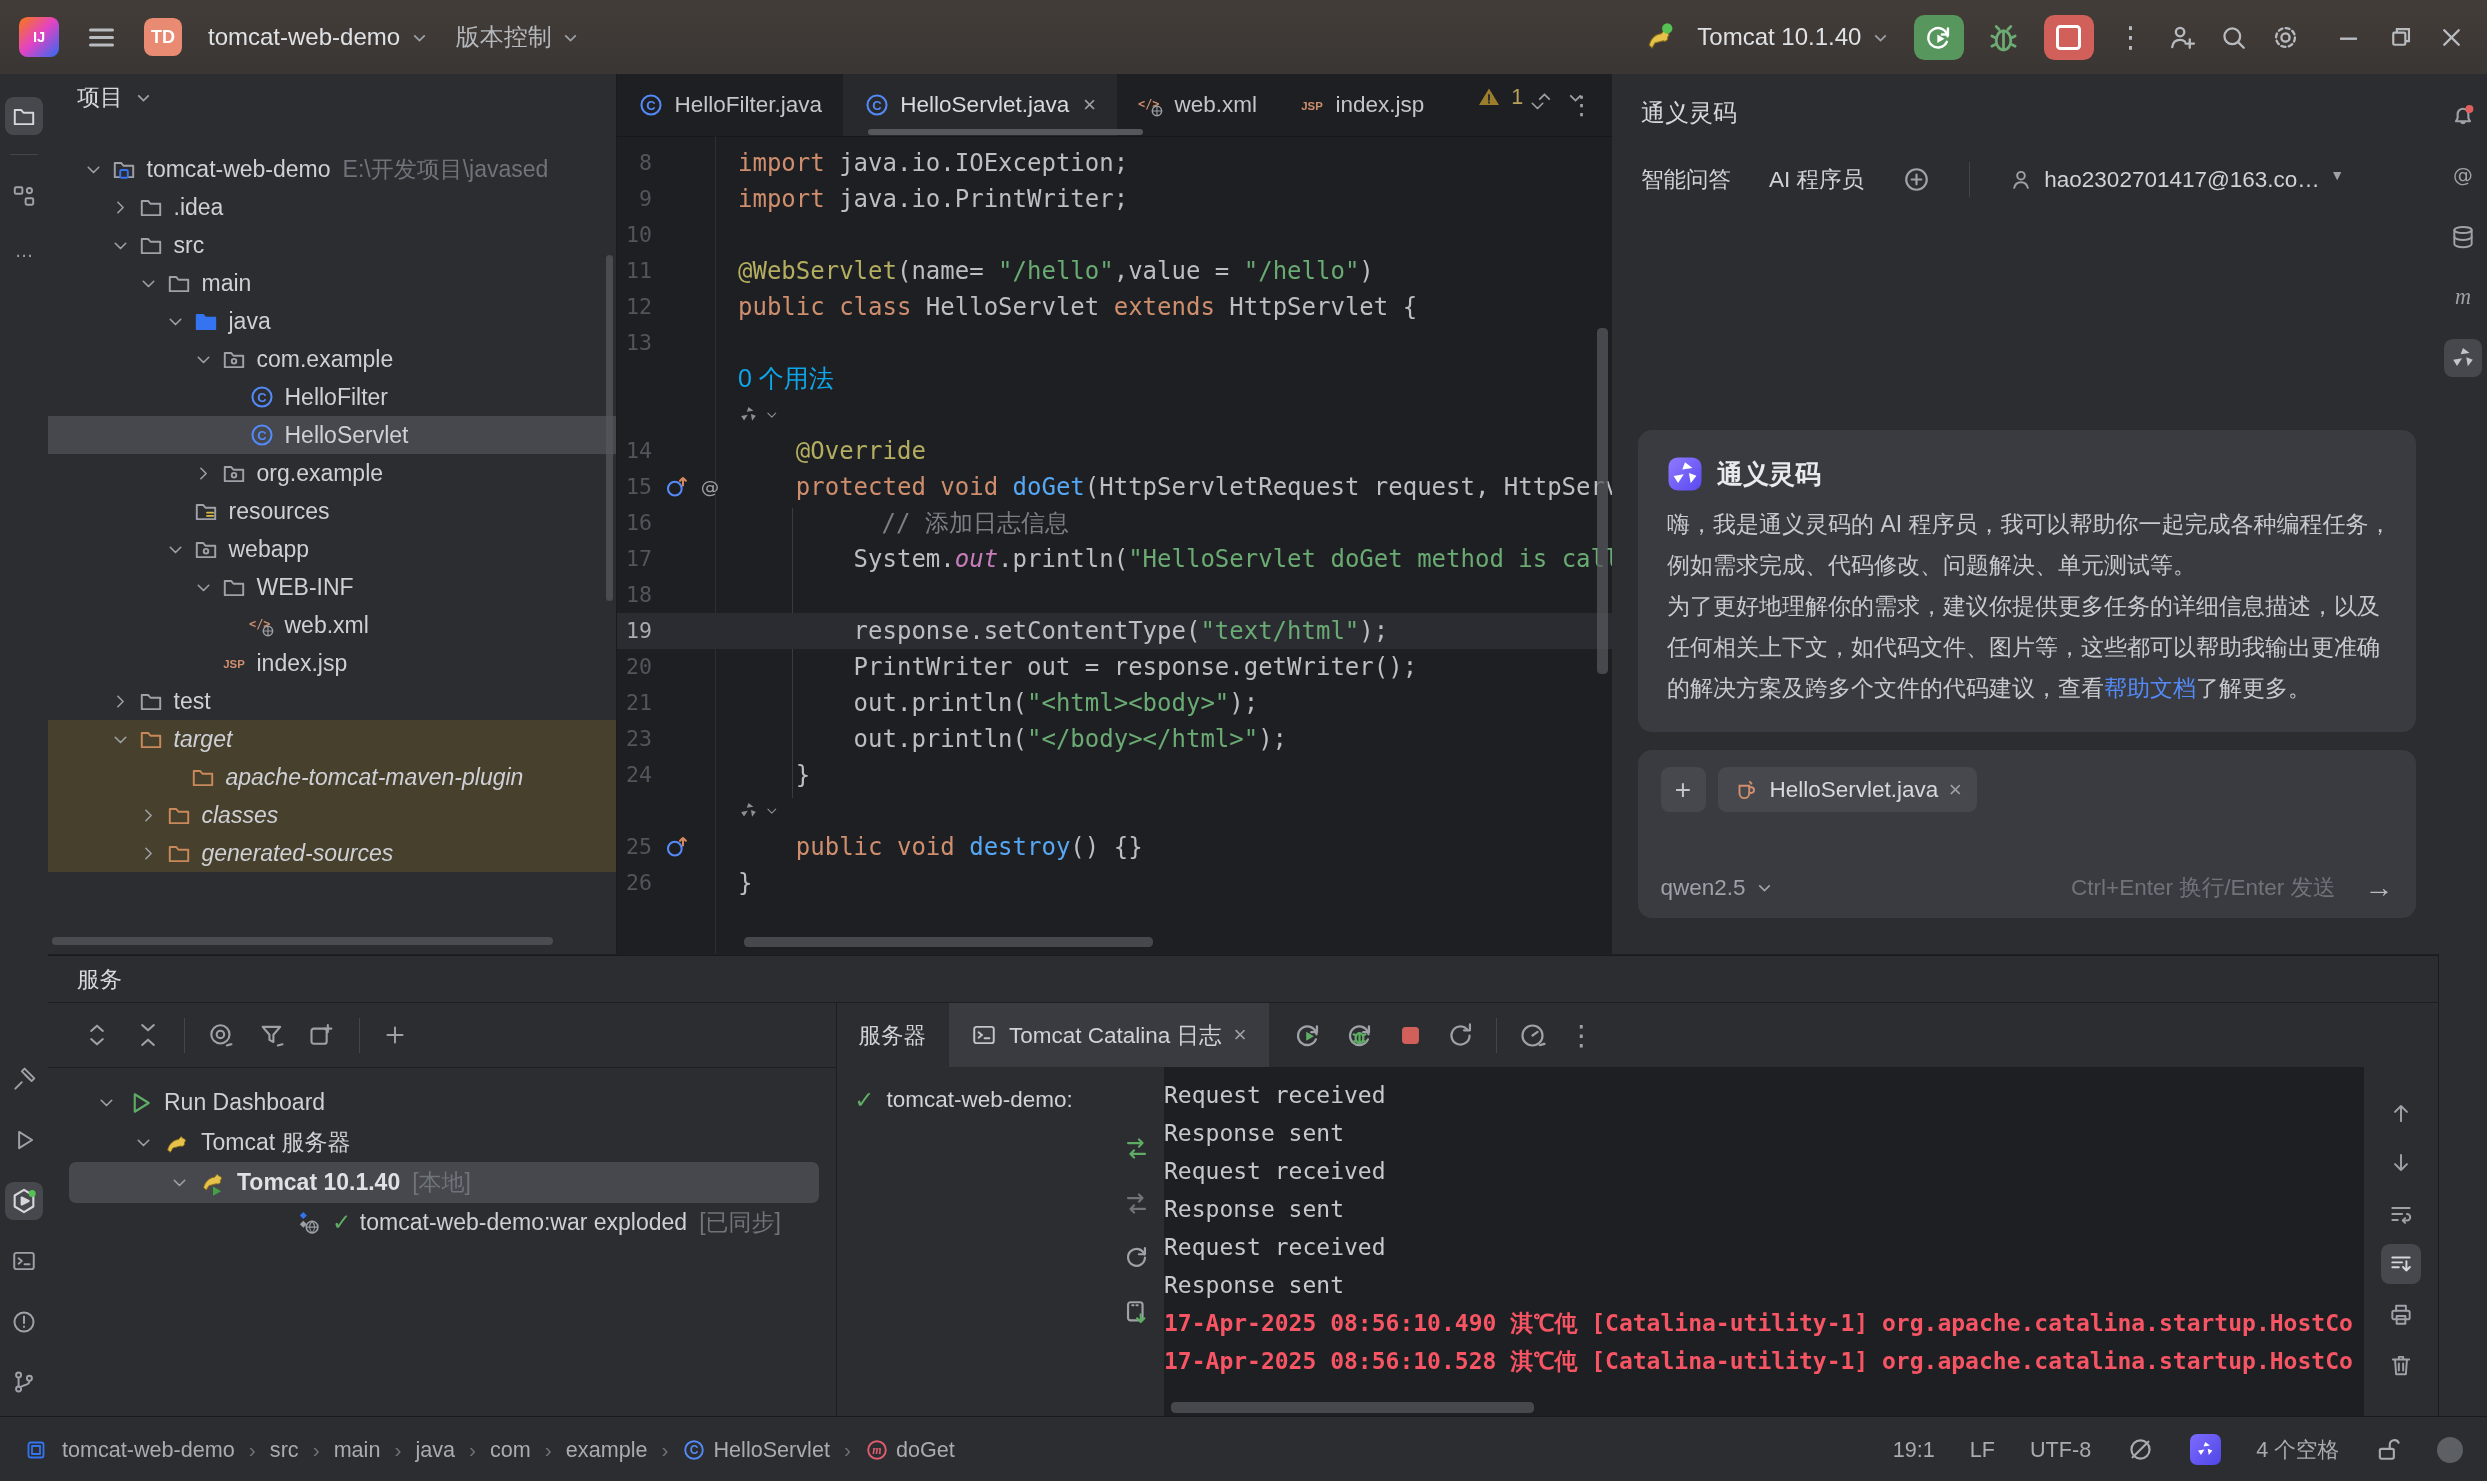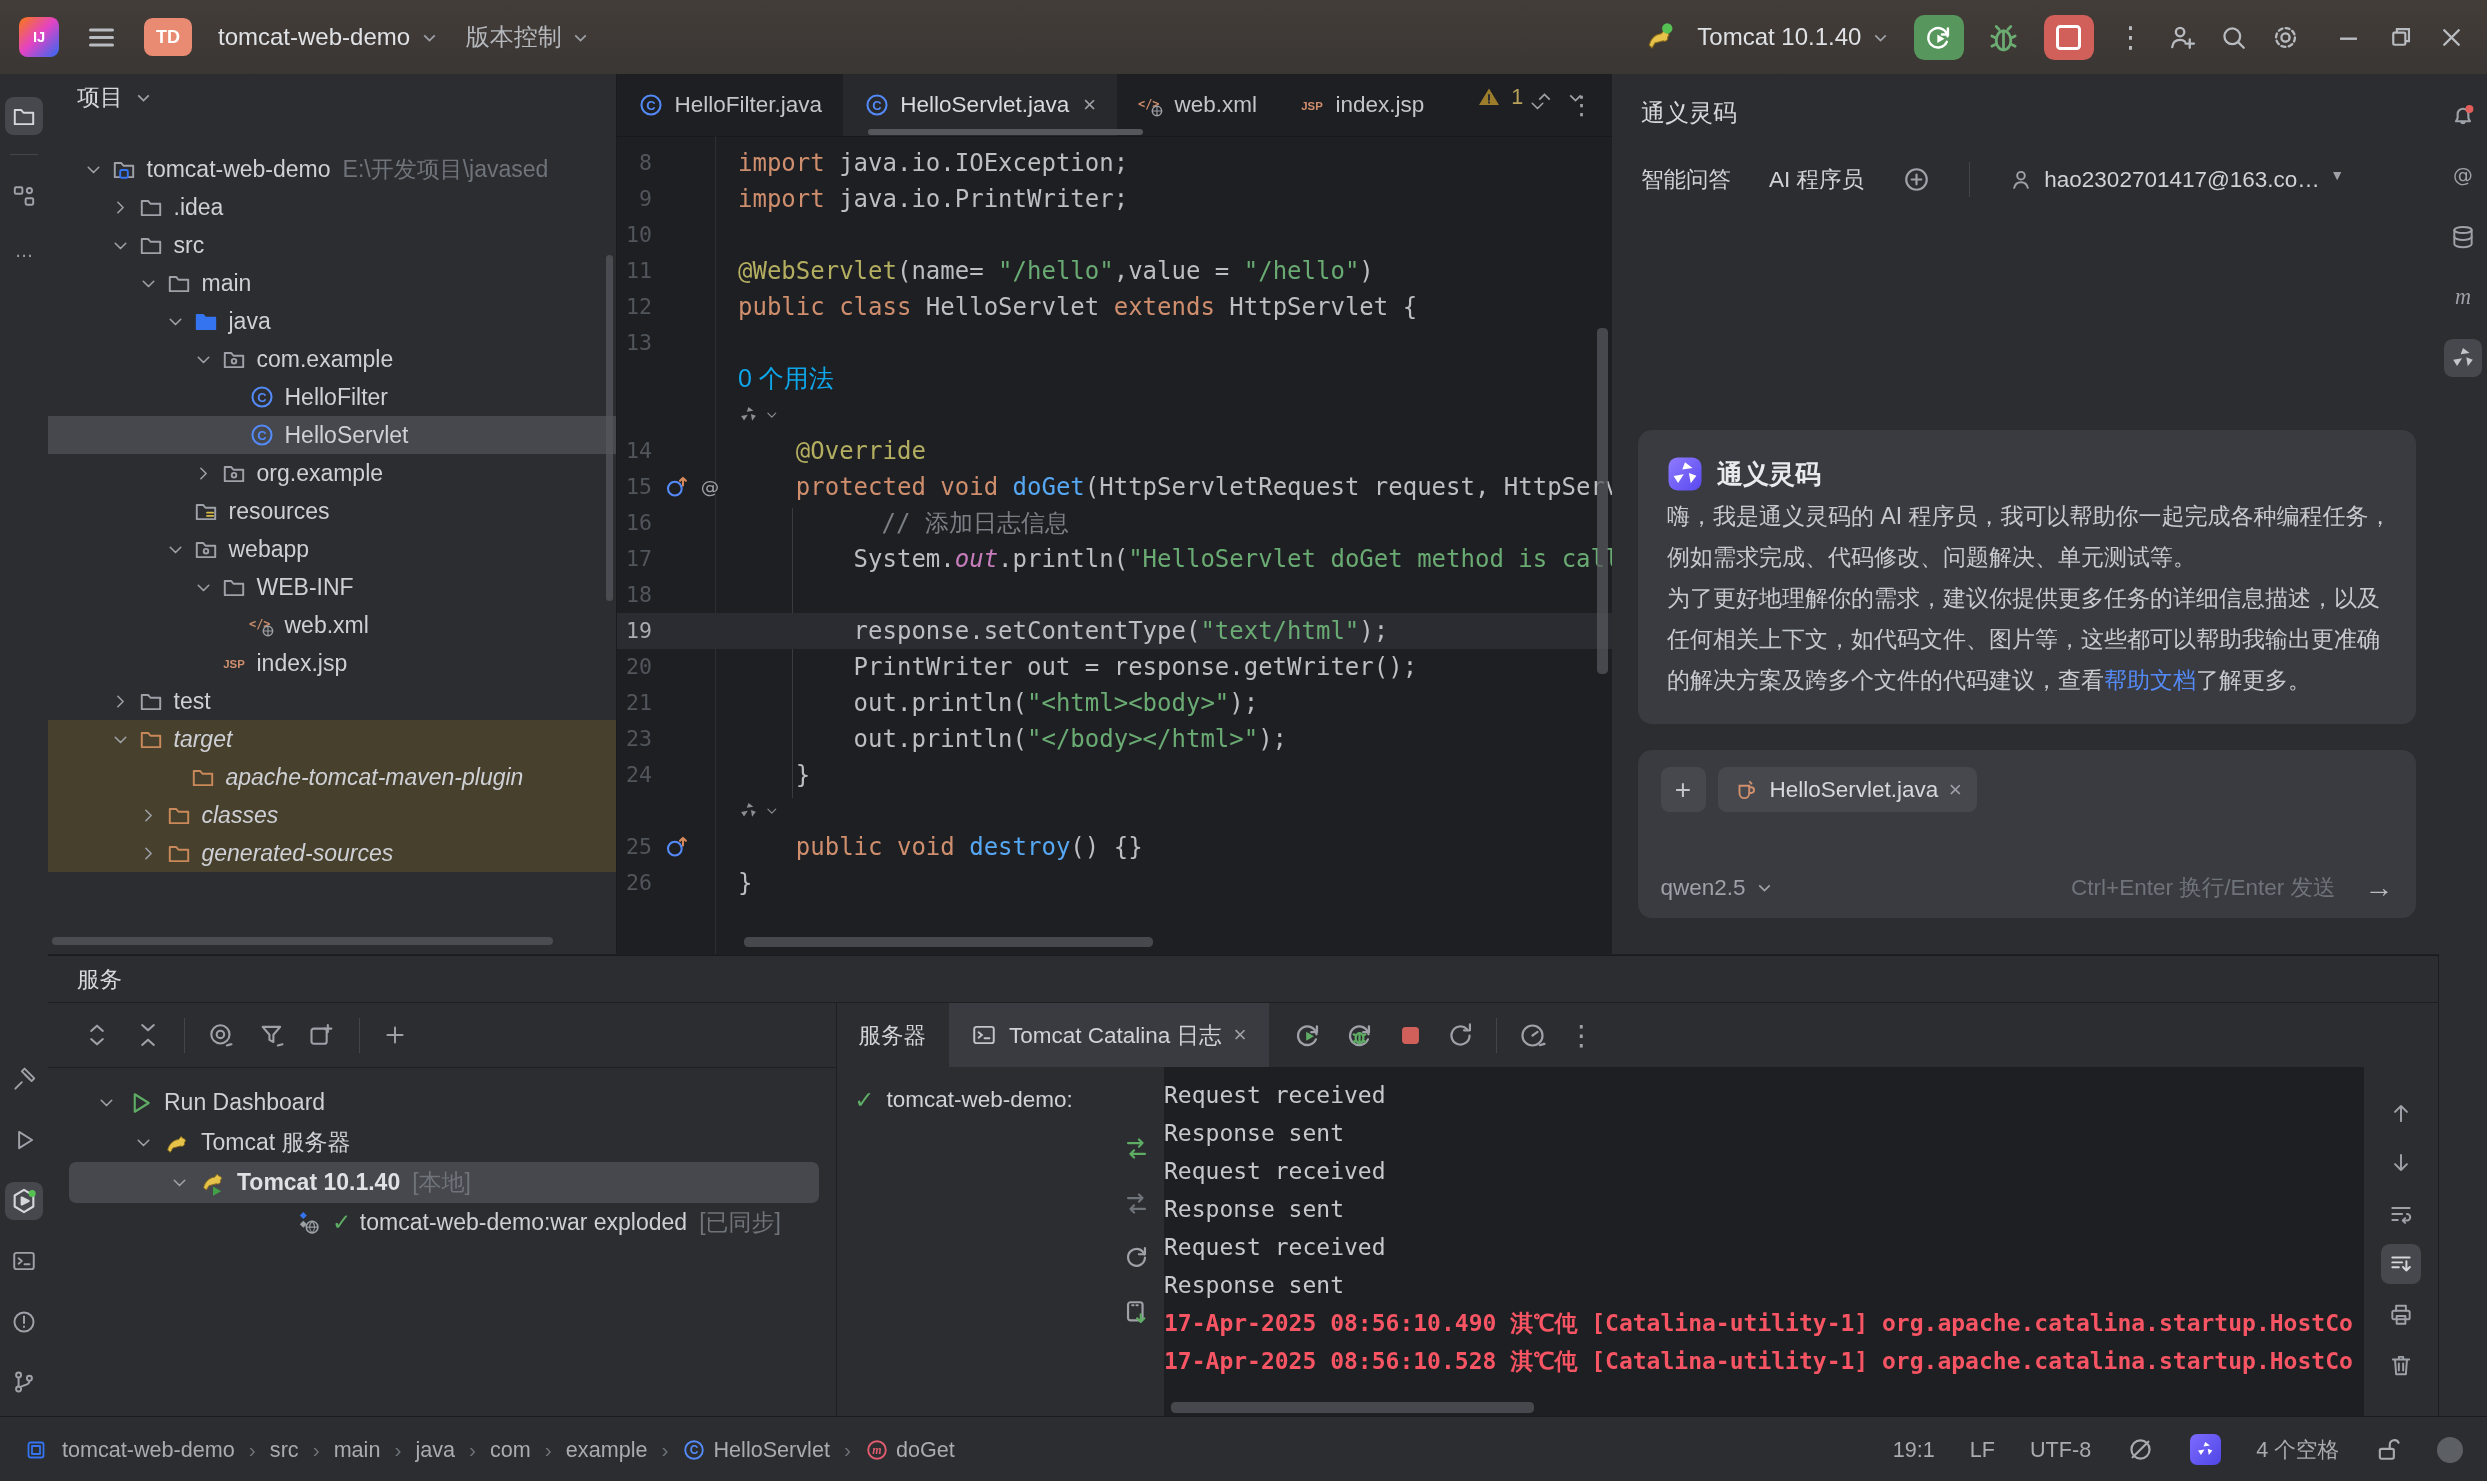--- a/index.html
+++ b/index.html
@@ -7,21 +7,21 @@
        font-family:"Liberation Sans","DejaVu Sans",sans-serif;color:#bcbec4;-webkit-font-smoothing:antialiased;}
   .ic{display:inline-flex;align-items:center;justify-content:center;flex:none;}
   .ic svg{width:100%;height:100%;}
   
   .titlebar{position:absolute;left:0;top:0;width:2487px;height:74px;background:linear-gradient(#433d39,#3a3633);
             border-bottom:0.9px solid #1a1b1d;display:flex;align-items:center;}
   .tb-left{display:flex;align-items:center;gap:26px;padding-left:19px;}
   .tb-right{margin-left:auto;display:flex;align-items:center;gap:22.5px;padding-right:21px;}
   .ijlogo{width:40px;height:40px;border-radius:8.6px;background:linear-gradient(135deg,#f97a12 0%,#e343c3 48%,#2e6af3 100%);
           display:flex;align-items:center;justify-content:center;color:#fff;font-weight:bold;font-size:14.7px;}
-  .tdbadge{width:48px;height:38px;border-radius:8.6px;background:#e98b72;display:flex;align-items:center;justify-content:center;
+  .tdbadge{width:38px;height:38px;border-radius:8.6px;background:#e98b72;display:flex;align-items:center;justify-content:center;
            color:#fff;font-weight:bold;font-size:18px;}
   .tb-txt{font-size:24px;color:#dfe1e5;display:flex;align-items:center;gap:8.6px;}
   .tb-txt.dim{color:#b5b8bd;}
   .chev{width:21px;height:21px;color:#9ea1a8;}
   .runbtn{width:50px;height:45px;border-radius:10.4px;background:#57965c;display:flex;align-items:center;justify-content:center;color:#fff;}
   .stopbtn{width:50px;height:45px;border-radius:10.4px;background:#d1605a;display:flex;align-items:center;justify-content:center;}
   .stopsq{width:19px;height:19px;border:3px solid #fff;border-radius:4.3px;}
   .tbi{width:29px;height:29px;color:#b8bbc0;}
   
   .stripe{position:absolute;top:74px;bottom:65px;width:48px;background:#2b2d30;display:flex;flex-direction:column;align-items:center;}
@@ -815,21 +815,21 @@
                 <linearGradient id="gAI" x1="0" y1="0" x2="1" y2="1">
                   <stop offset="0" stop-color="#8e7bff"></stop>
                   <stop offset="1" stop-color="#5a48f0"></stop>
                 </linearGradient>
               </defs>
               <path d="M12 4.2l5 3.8-6.8 1zM19.6 13.2l-3.8 5-1.2-6.8zM4.4 13.4l6.8-1.2-3.8 5.8z" fill="#fff"></path>
             </svg>
           </span>
         <span>通义灵码</span>
       </div>
-      <div style="margin-top:4px">
+      <div style="margin-top:12px">
         <div class="ai-line">嗨，我是通义灵码的 AI 程序员，我可以帮助你一起完成各种编程任务，</div>
         <div class="ai-line">例如需求完成、代码修改、问题解决、单元测试等。</div>
         <div class="ai-line">为了更好地理解你的需求，建议你提供更多任务的详细信息描述，以及</div>
         <div class="ai-line">任何相关上下文，如代码文件、图片等，这些都可以帮助我输出更准确</div>
         <div class="ai-line"><span>的解决方案及跨多个文件的代码建议，查看</span><a href="#">帮助文档</a><span>了解更多。</span></div>
       </div>
     </div>
     <div class="ai-input">
       <div class="chiprow">
         <span class="sqbtn">+</span>

